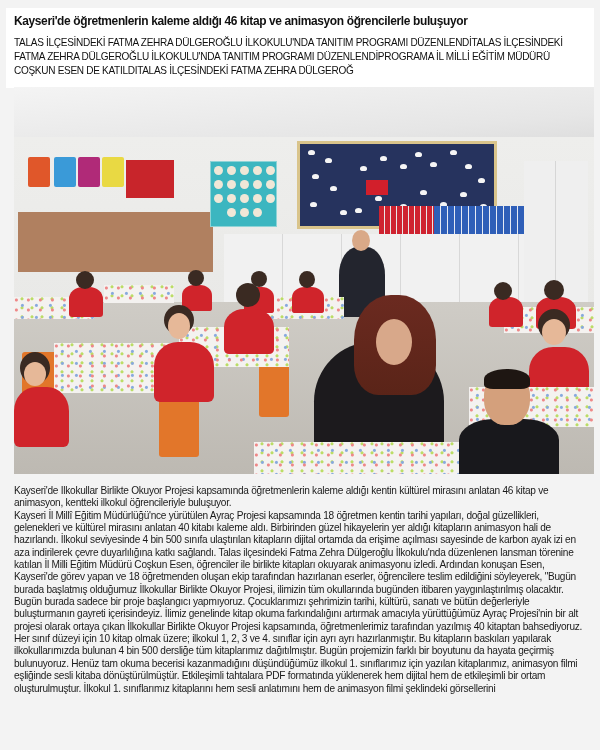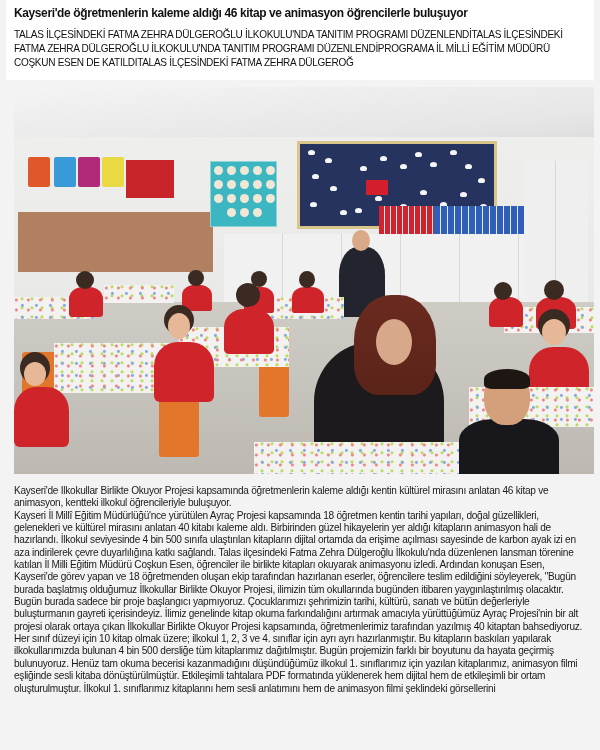--- a/index.html
+++ b/index.html
@@ -1,20 +1,20 @@
 <!DOCTYPE html>
 <html><head>
 <meta charset="utf-8">
 <style>
   * { box-sizing: border-box; margin: 0; padding: 0; }
   html, body { width: 600px; height: 750px; overflow: hidden; background: #f3f3f3; }
   body { font-family: "Liberation Sans", "DejaVu Sans", sans-serif; color: #111; position: relative; }
 
   .header-box {
-    position: absolute; left: 6px; top: 0; width: 588px; height: 80px;
+    position: absolute; left: 6px; top: 8px; width: 588px; height: 80px;
     background: #ffffff; padding: 5px 8px 0 8px;
   }
   .title {
     font-family: "Liberation Sans", sans-serif;
     font-weight: bold; font-size: 13px; line-height: 16px; color: #111;
     letter-spacing: -0.4px; transform: scaleX(0.92); transform-origin: left;
     white-space: nowrap;
   }
   .summary {
     margin-top: 7px;

